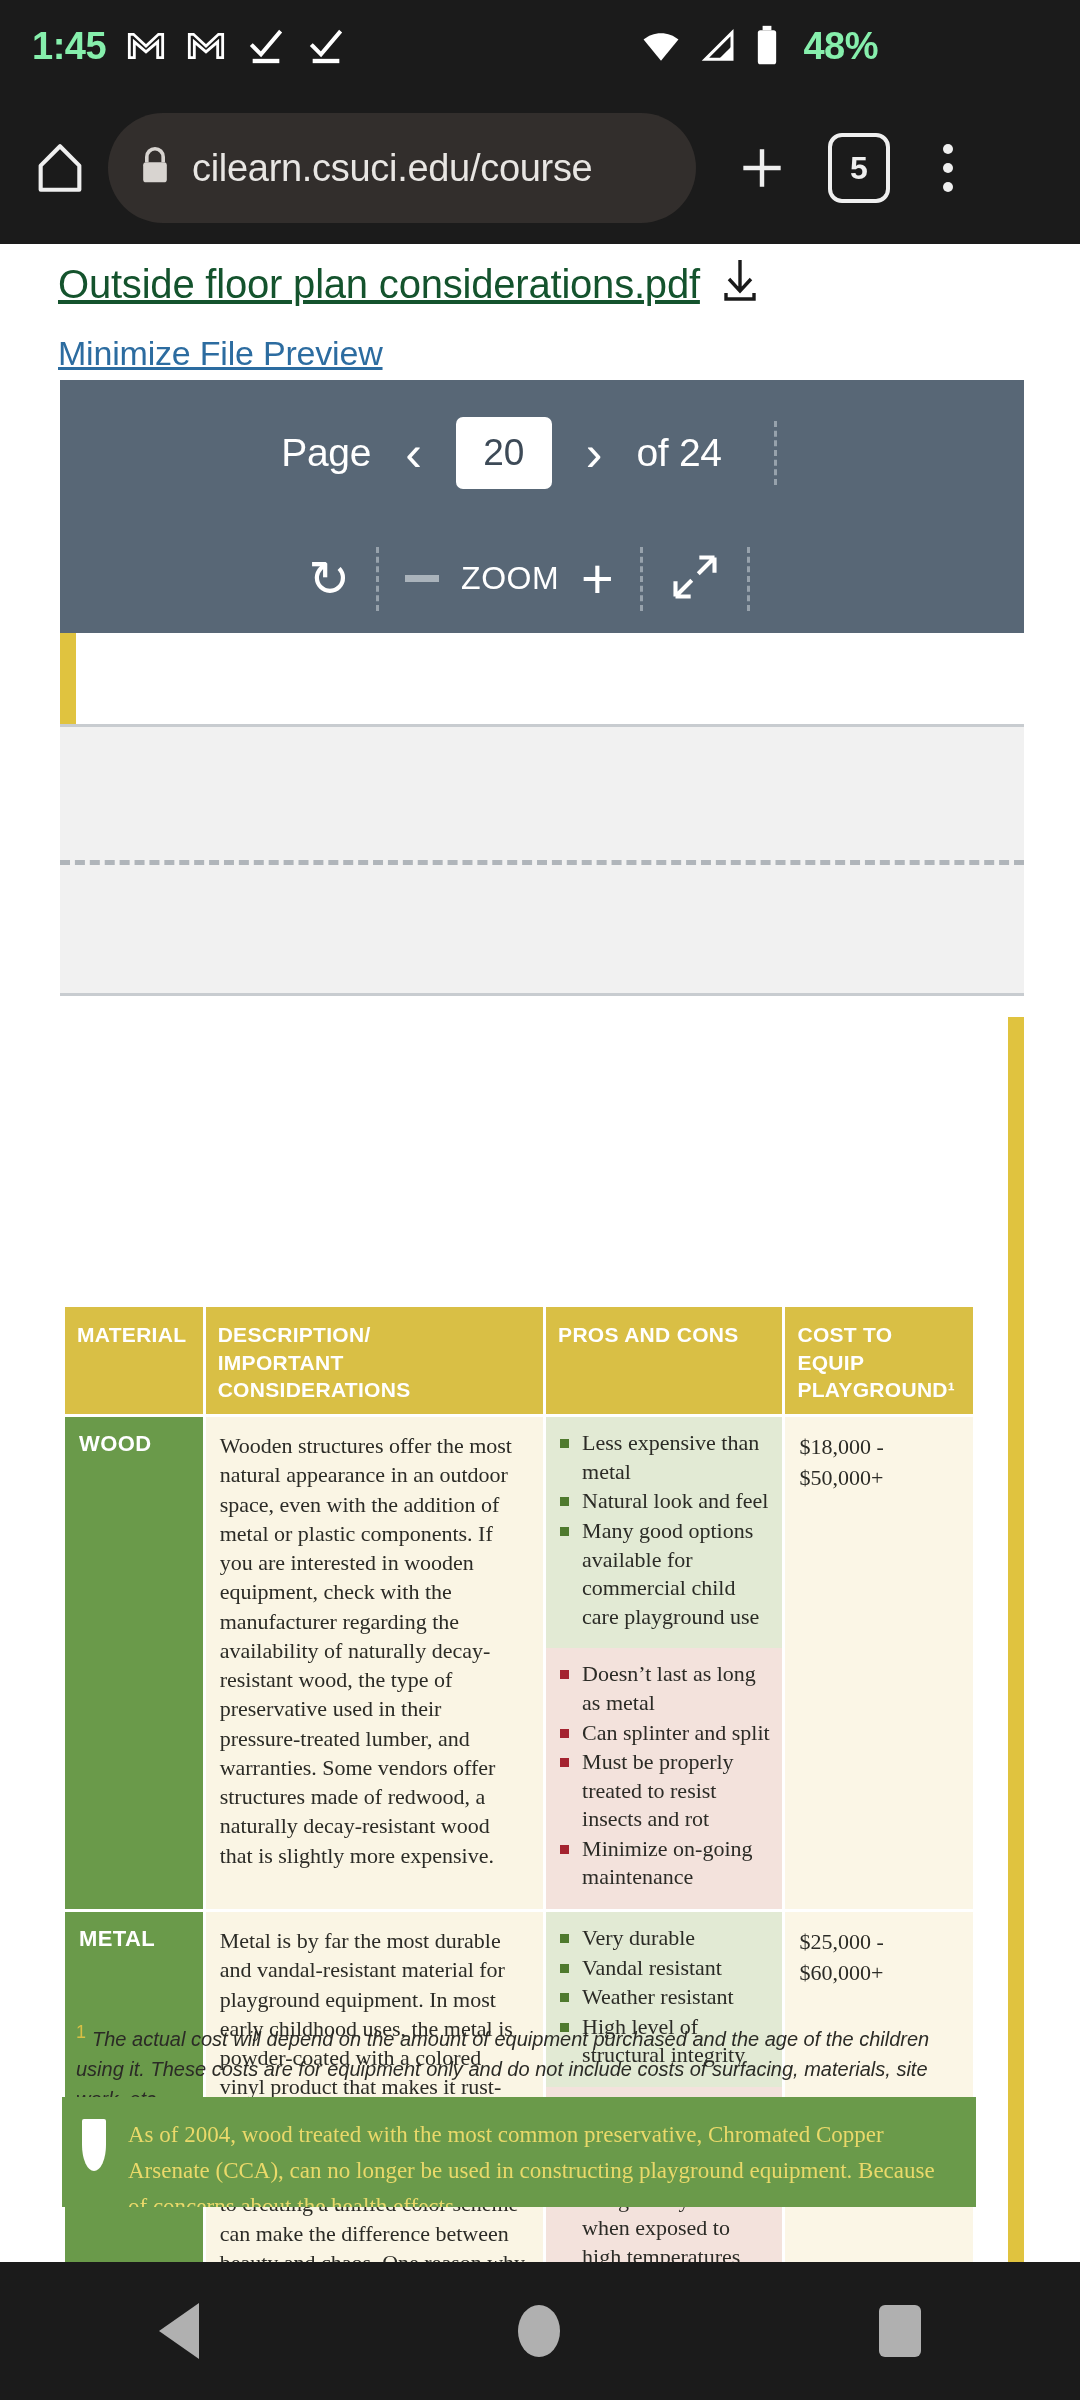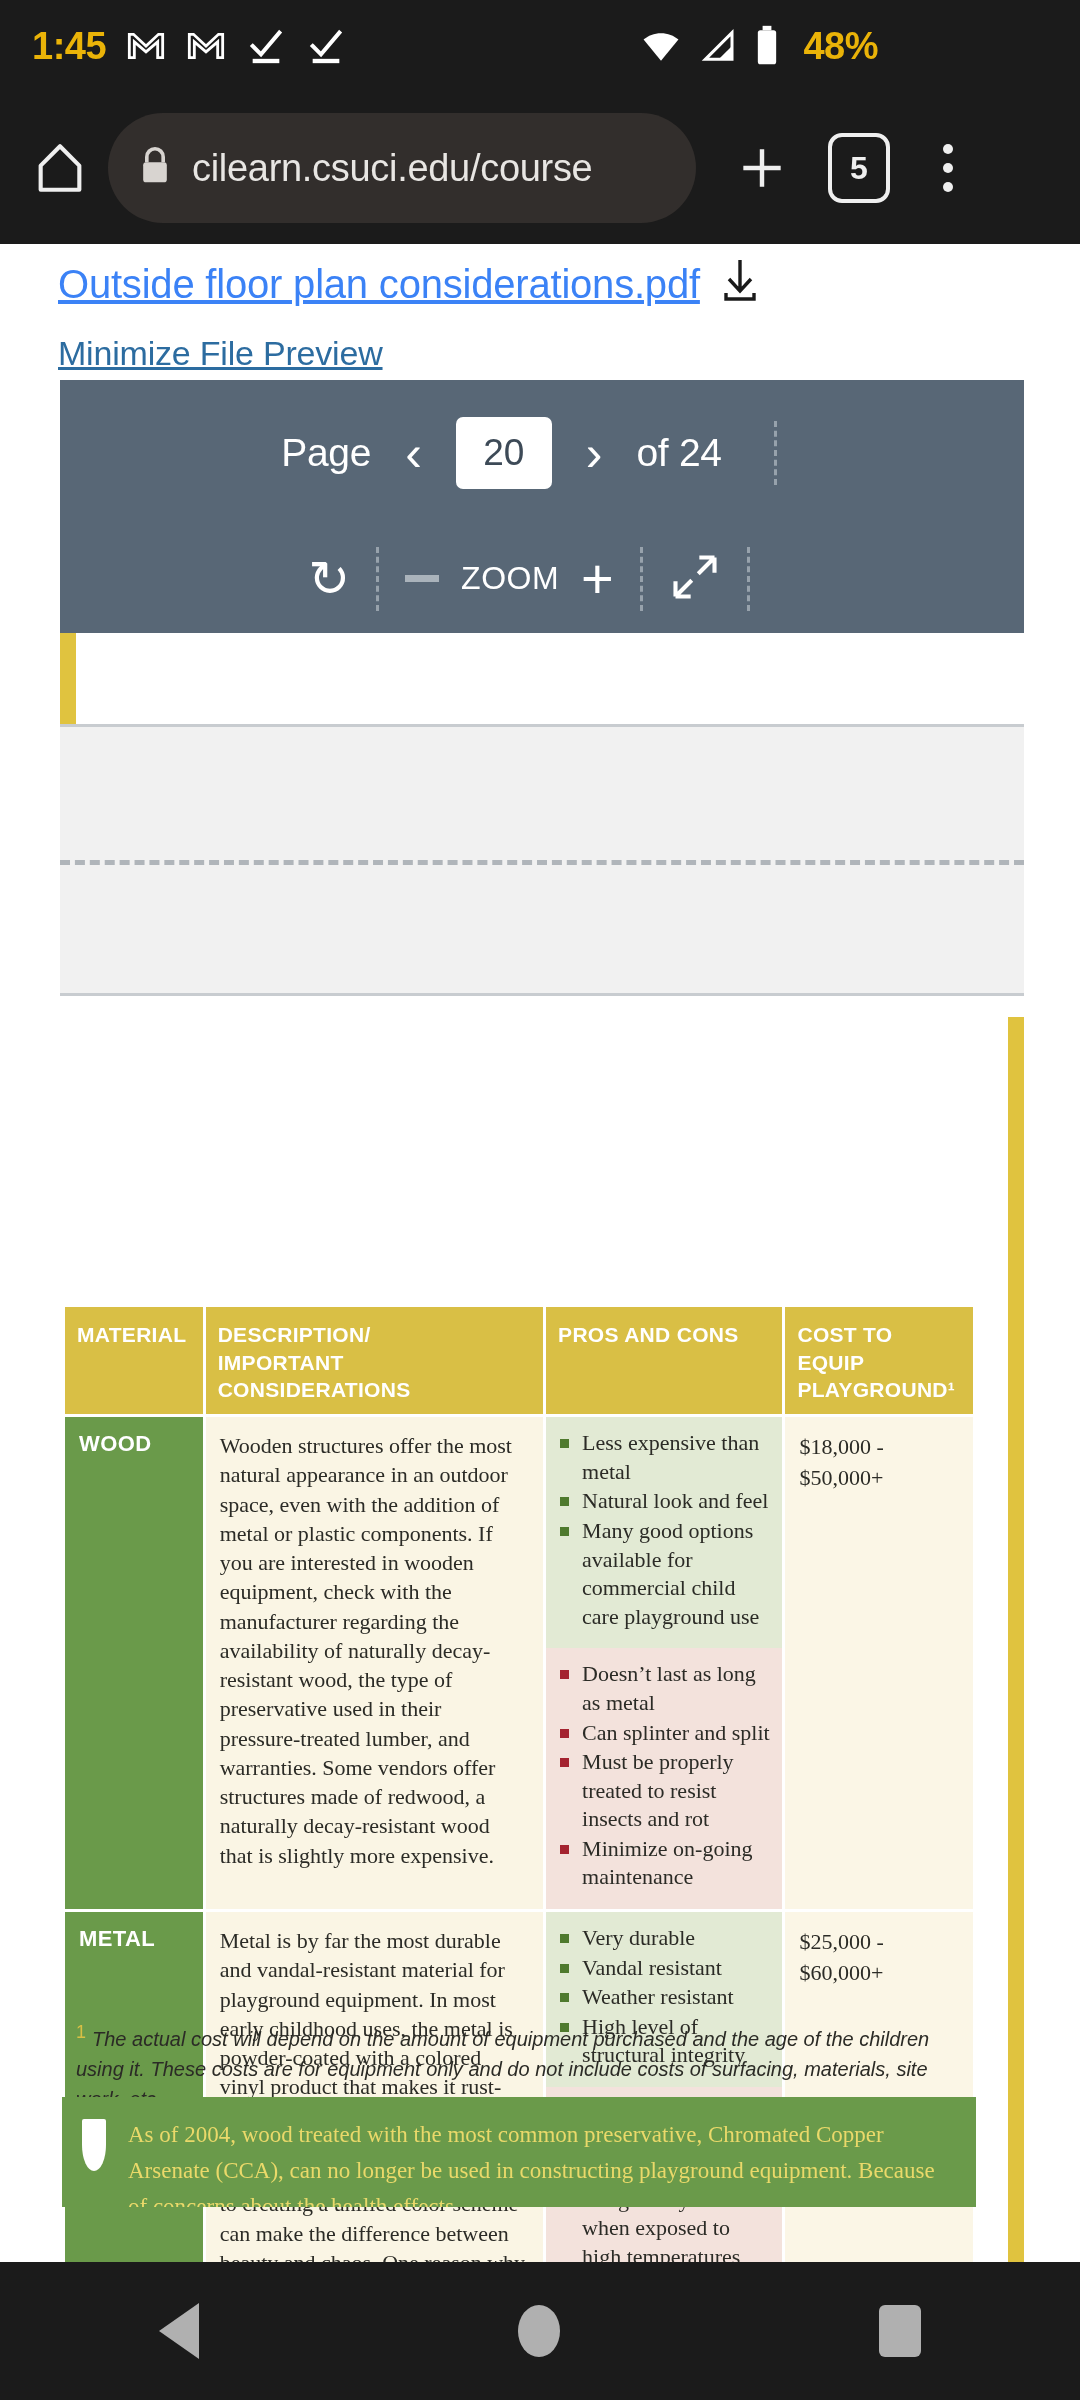--- a/index.html
+++ b/index.html
@@ -8,21 +8,21 @@
     background: #1b1b1b;
     font-family: "Liberation Sans", sans-serif;
     overflow: hidden;
   }
   .screen { position: relative; width: 1080px; height: 2400px; background: #1b1b1b; }
 
   
   .statusbar {
     position: absolute; top: 0; left: 0; width: 904px; height: 92px;
     display: flex; align-items: center; justify-content: space-between;
-    padding: 0 26px 0 32px; color: #eab308;
+    padding: 0 26px 0 32px; color: #86efac;
   }
   .status-left { display: flex; align-items: center; gap: 20px; }
   .clock { font-size: 38px; font-weight: 700; letter-spacing: -0.5px; }
   .status-right { display: flex; align-items: center; gap: 14px; }
   .battery-pct { font-size: 38px; font-weight: 700; letter-spacing: -0.5px; margin-left: 6px; }
   .sicon { display: inline-flex; align-items: center; justify-content: center; }
 
   
   .browserbar {
     position: absolute; top: 92px; left: 0; width: 1080px; height: 152px;
@@ -48,21 +48,21 @@
   .menu-btn { width: 76px; height: 96px; display: flex; flex-direction: column;
     align-items: center; justify-content: center; gap: 9px; margin-left: 20px; }
   .menu-dot { width: 10px; height: 10px; border-radius: 50%; background: #efefef; }
 
   
   .webpage {
     position: absolute; top: 244px; left: 0; width: 1080px; height: 2018px;
     background: #ffffff; overflow: hidden;
   }
   .file-link {
-    margin: 18px 0 0 58px; font-size: 40px; color: #3b82f6;
+    margin: 18px 0 0 58px; font-size: 40px; color: #14532d;
     text-decoration: underline; display: inline-block; letter-spacing: -0.2px;
   }
   .dl-icon { display: inline-block; vertical-align: -6px; margin-left: 14px; }
   .minimize-link {
     display: block; margin: 26px 0 0 58px; font-size: 34px; color: #2c6ca0;
     text-decoration: underline; letter-spacing: -0.2px;
   }
 
   
   .pdf-toolbar {

